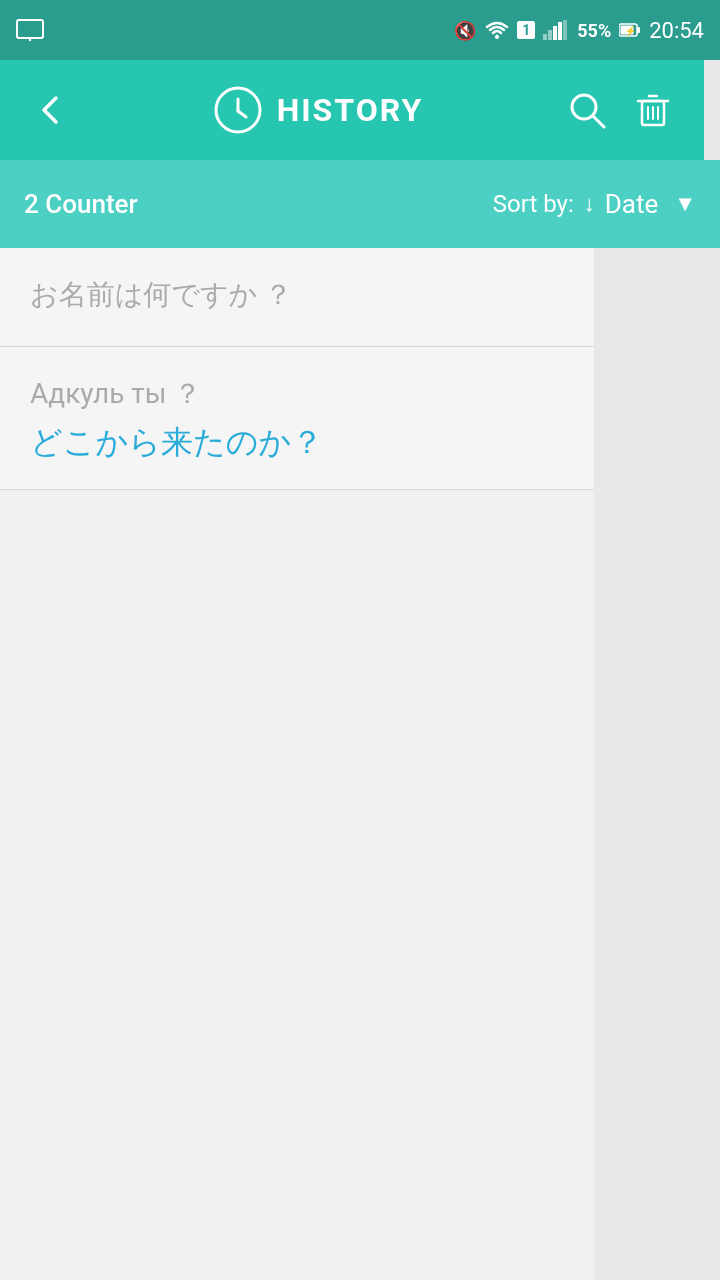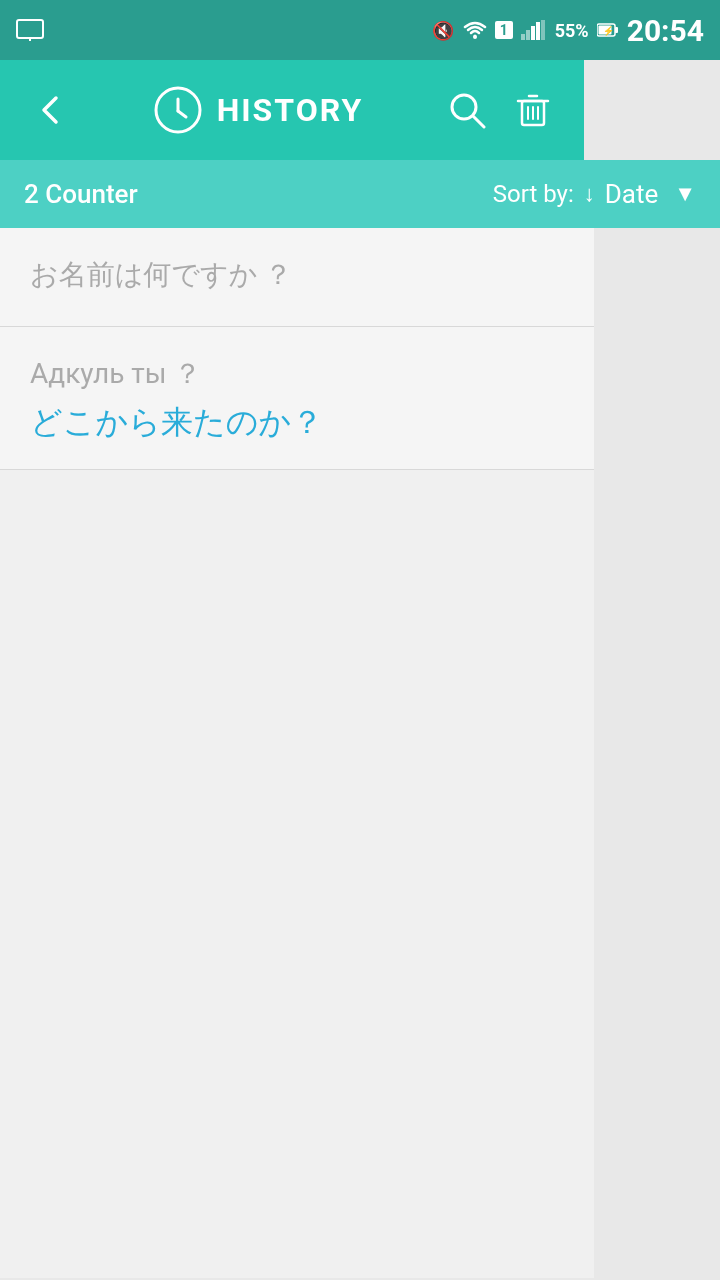--- a/index.html
+++ b/index.html
@@ -30,27 +30,27 @@
       gap: 6px;
     }
     .status-right {
       display: flex;
       align-items: center;
       gap: 8px;
       font-size: 18px;
       font-weight: bold;
     }
     .status-time {
-      font-size: 30px;
-      font-weight: bold;
+      font-size: 22px;
+      font-weight: normal;
     }
 
     
     .app-bar {
-      width: 584px;
+      width: 704px;
       height: 100px;
       background: #26c6b0;
       display: flex;
       align-items: center;
       justify-content: space-between;
       padding: 0 32px;
       color: white;
     }
     .app-bar-center {
       display: flex;
@@ -66,21 +66,21 @@
     .icon-btn {
       cursor: pointer;
       display: flex;
       align-items: center;
       justify-content: center;
     }
 
     
     .sub-bar {
       width: 720px;
-      height: 68px;
+      height: 88px;
       background: #4dd0c4;
       display: flex;
       align-items: center;
       padding: 0 24px;
       gap: 0;
     }
     .counter-label {
       font-size: 26px;
       color: white;
       font-weight: 500;

